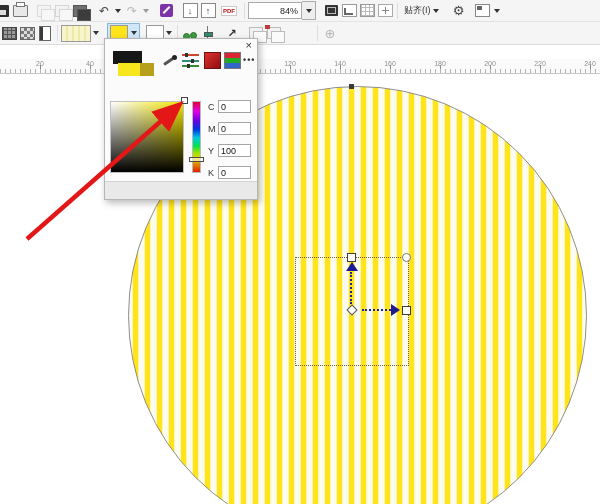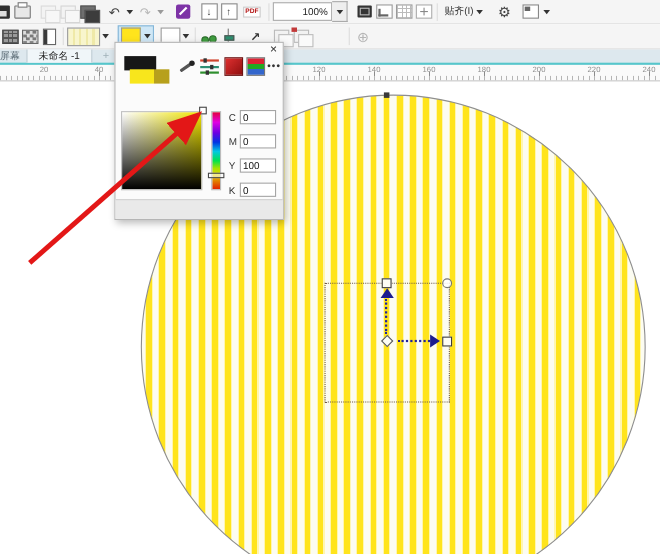--- a/index.html
+++ b/index.html
@@ -182,21 +182,21 @@
         <span class="ic-box">↓</span>
       </span>
     <span class="i">
         <span class="ic-box">↑</span>
       </span>
     <span class="i" style="width:24px">
         <span class="ic-pdf">PDF</span>
       </span>
     <span class="sep"></span>
     <span class="zoombox">
-        <span>100%</span>
+        <span>84%</span>
       </span>
     <span class="zoomcaret">
         <span class="caret"></span>
       </span>
     <span class="gap"></span>
     <span class="i">
         <span class="ic-full"></span>
       </span>
     <span class="i">
         <span class="ic-rulertog"></span>
@@ -270,25 +270,20 @@
     <span class="i ic-copyred">
         <span class="ic-pagepair"></span>
         <span class="mark"></span>
       </span>
     <span class="sep" style="margin-left:34px"></span>
     <span class="i gray">
         <span class="glyph" style="font-size:13px;color:#b5b5b5">⊕</span>
       </span>
   </div>
 
-  <div class="tabbar">
-    <span class="tab-partial">屏幕</span>
-    <span class="tab-active">未命名 -1</span>
-    <span class="tab-new">+</span>
-  </div>
 
   <div class="ruler">
     <span class="rlabel" style="left:40px">20</span>
     <span class="rlabel" style="left:90px">40</span>
     <span class="rlabel" style="left:140px">60</span>
     <span class="rlabel" style="left:190px">80</span>
     <span class="rlabel" style="left:240px">100</span>
     <span class="rlabel" style="left:290px">120</span>
     <span class="rlabel" style="left:340px">140</span>
     <span class="rlabel" style="left:390px">160</span>

